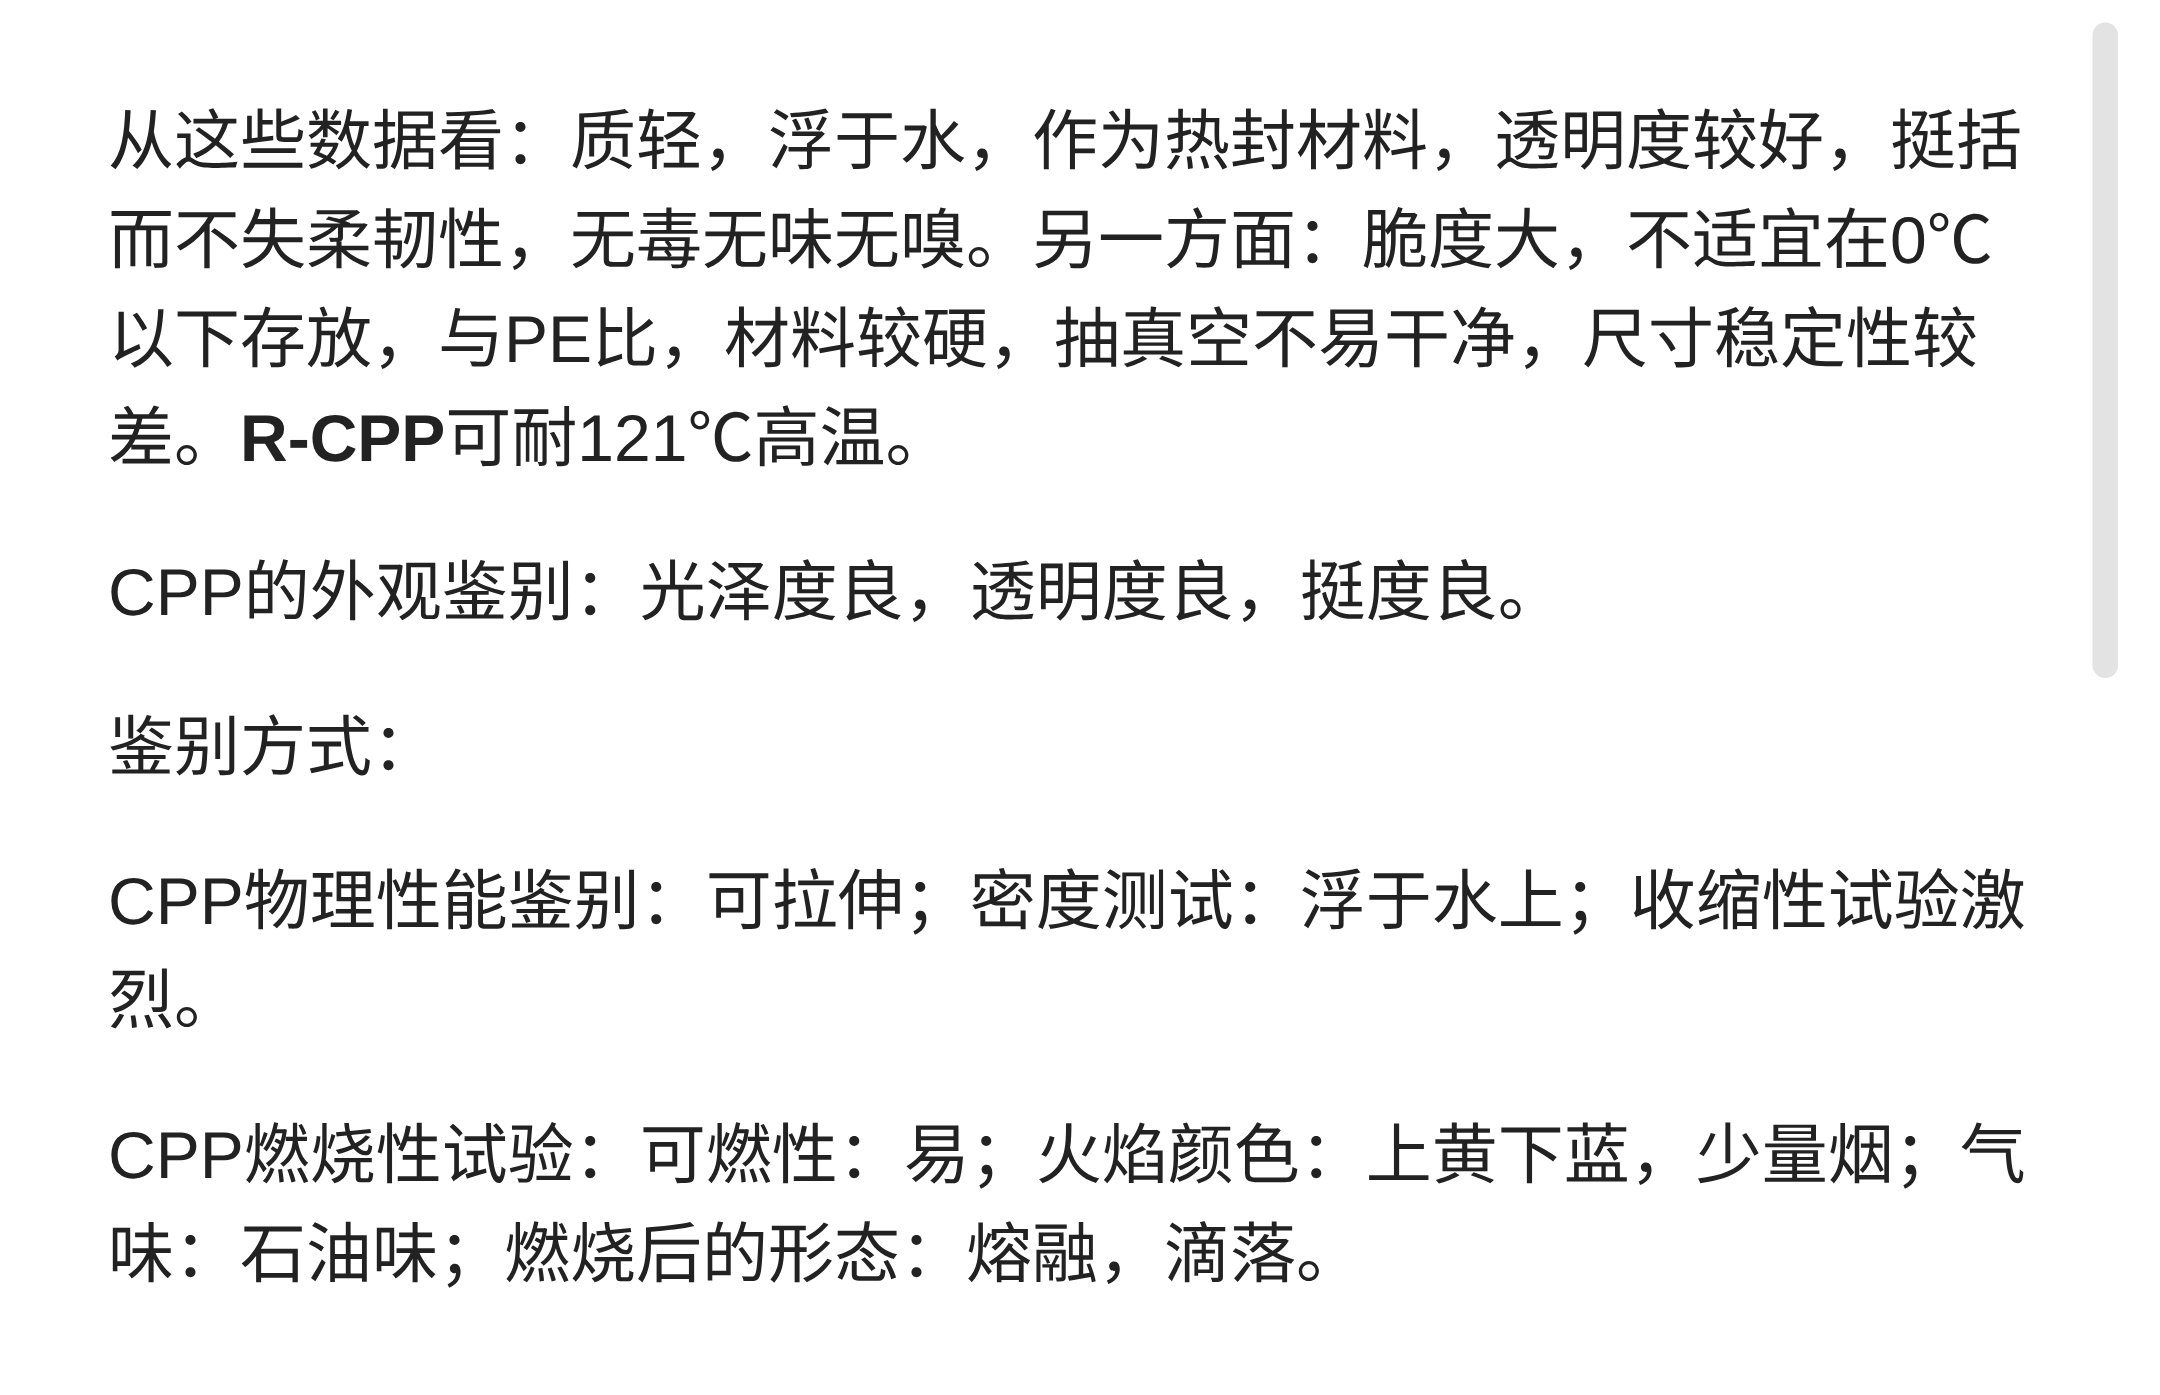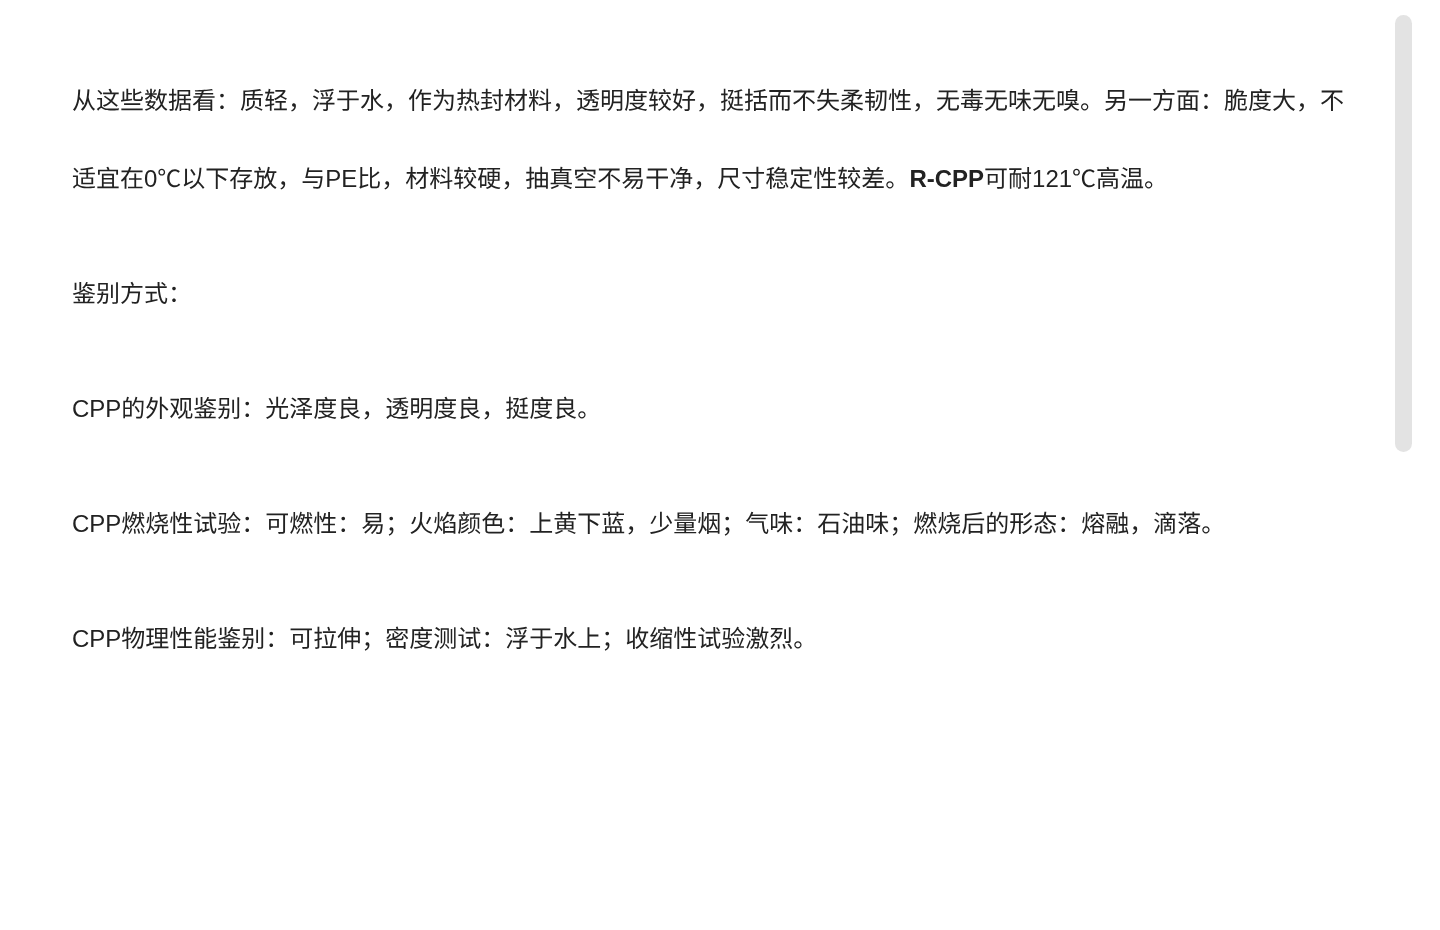--- a/index.html
+++ b/index.html
@@ -8,22 +8,22 @@
     height: 930px;
     background: #ffffff;
     overflow: hidden;
     font-family: "Liberation Sans", sans-serif;
   }
   .doc {
     position: absolute;
     left: 72px;
     top: 62px;
     width: 1284px;
-    font-size: 24px;
-    line-height: 78px;
+    font-size: 44px;
+    line-height: 66px;
     color: #222222;
     word-break: break-all;
   }
   .para { margin: 0 0 37px 0; font-weight: 400; }
   .para strong { font-weight: 700; }
   .scrollbar-track {
     position: absolute;
     top: 0;
     right: 28px;
     width: 17px;
@@ -37,21 +37,21 @@
     height: 437px;
     border-radius: 10px;
     background: #e3e3e3;
   }
 </style>
 </head>
 <body style="background: rgb(255, 255, 255);">
 
 <main class="doc" id="para-container" style="color: rgb(34, 34, 34);">
     <p class="para"><span>从这些数据看：质轻，浮于水，作为热封材料，透明度较好，挺括而不失柔韧性，无毒无味无嗅。另一方面：脆度大，不适宜在0℃以下存放，与PE比，材料较硬，抽真空不易干净，尺寸稳定性较差。</span><strong>R-CPP</strong><span>可耐121℃高温。</span></p>
+    <p class="para"><span>CPP的外观鉴别：光泽度良，透明度良，挺度良。</span></p>
     <p class="para"><span>鉴别方式：</span></p>
-    <p class="para"><span>CPP的外观鉴别：光泽度良，透明度良，挺度良。</span></p>
+    <p class="para"><span>CPP物理性能鉴别：可拉伸；密度测试：浮于水上；收缩性试验激烈。</span></p>
     <p class="para"><span>CPP燃烧性试验：可燃性：易；火焰颜色：上黄下蓝，少量烟；气味：石油味；燃烧后的形态：熔融，滴落。</span></p>
-    <p class="para"><span>CPP物理性能鉴别：可拉伸；密度测试：浮于水上；收缩性试验激烈。</span></p>
   </main>
 
 <div class="scrollbar-track">
   <div class="scrollbar-thumb" style="background: rgb(227, 227, 227);"></div>
 </div>
 
 </body></html>

